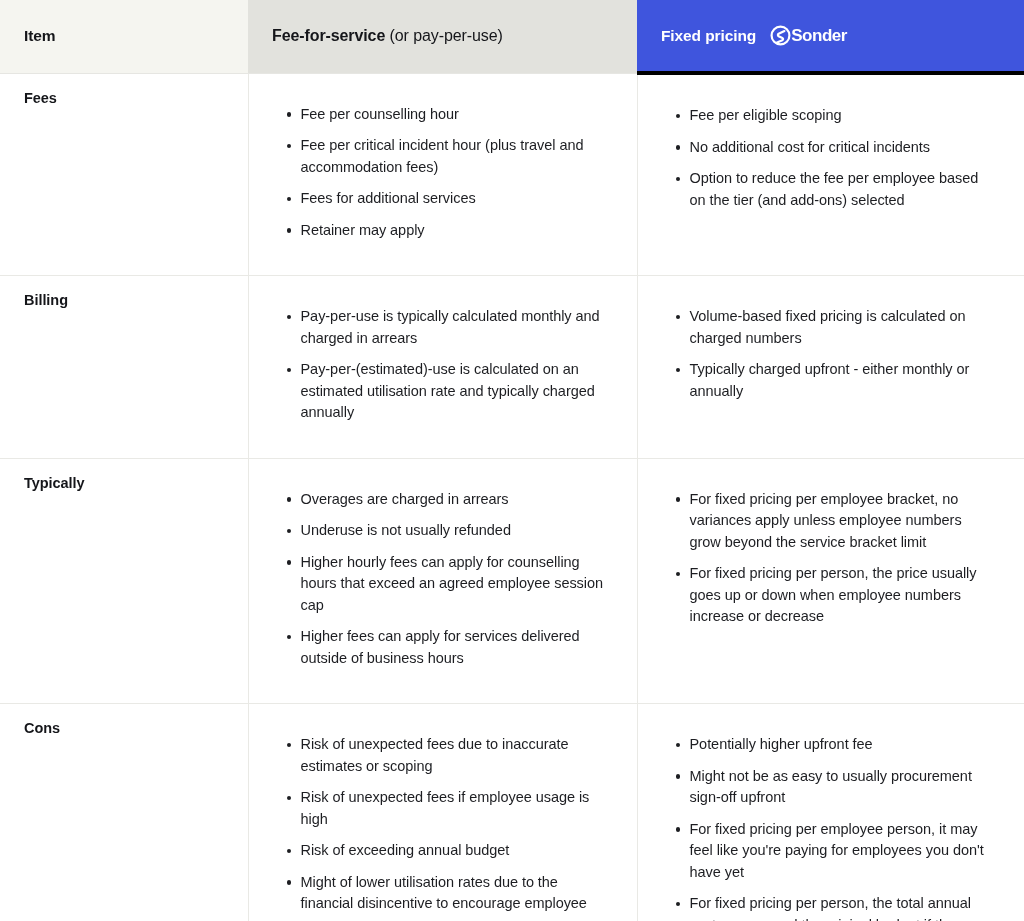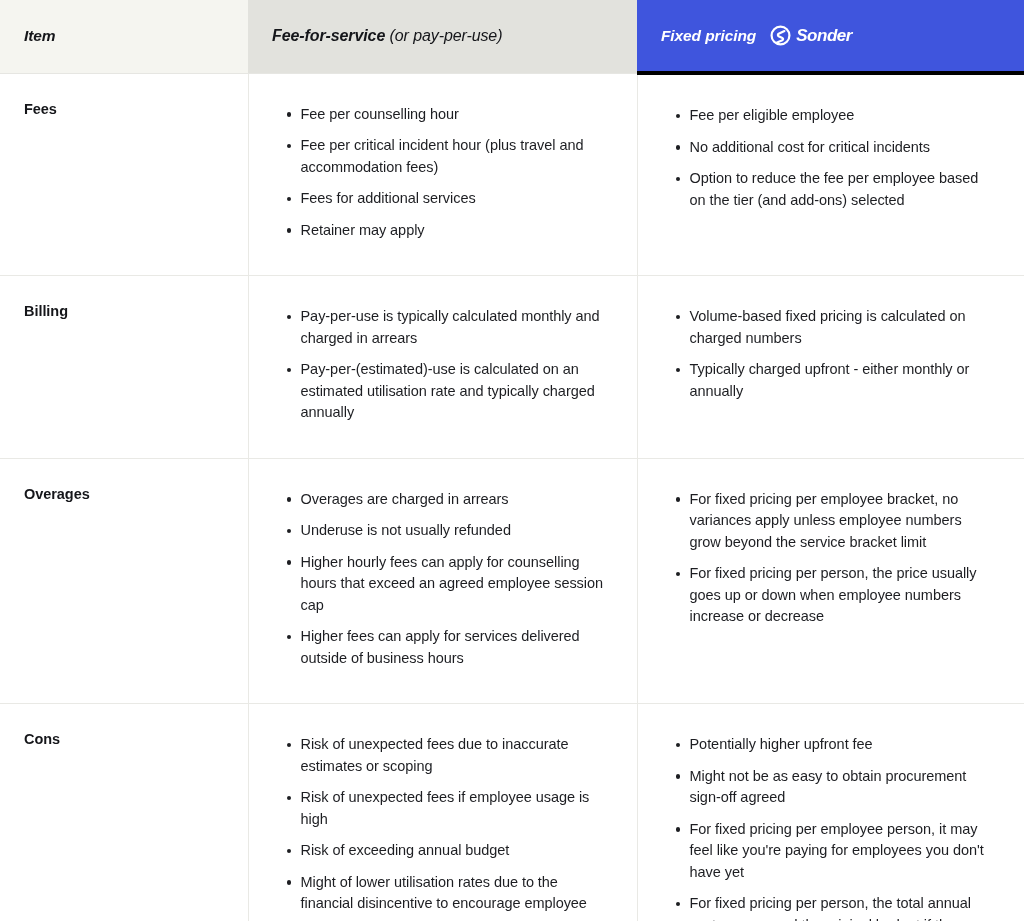--- a/index.html
+++ b/index.html
@@ -17,21 +17,21 @@
     width: 1024px;
     border-collapse: collapse;
     table-layout: fixed;
   }
 
   .comparison-table col.col-item    { width: 248px; }
   .comparison-table col.col-ffs     { width: 389px; }
   .comparison-table col.col-fixed   { width: 387px; }
 
   
-  thead tr { height: 73px; font-style: italic; }
+  thead tr { height: 73px; }
 
   th {
     text-align: left;
     vertical-align: middle;
     font-weight: 700;
     font-size: 15.5px;
     letter-spacing: -0.1px;
     padding: 0 24px;
     border-bottom: 1px solid #e6e6e2;
   }
@@ -60,21 +60,20 @@
 
   .fixed-head-inner {
     display: flex;
     align-items: center;
     gap: 14px;
   }
 
   .logo-lockup {
     display: flex;
     align-items: center;
-    gap: 5px;
   }
 
   .sonder-mark {
     width: 21px;
     height: 21px;
     flex: 0 0 21px;
     display: block;
   }
 
   .sonder-word {
@@ -93,21 +92,21 @@
     background: #ffffff;
   }
 
   tbody tr.row-shaded td { background: #f5f5f0; }
 
   td.cell-item {
     font-weight: 700;
     font-size: 14.5px;
     color: #15161a;
     letter-spacing: -0.05px;
-    padding-top: 27px;
+    padding-top: 16px;
   }
 
   td.cell-list {
     border-left: 1px solid #e9e9e5;
   }
 
   td.cell-list ul {
     list-style: none;
     margin: 8px;
     padding: 0 0 0 20px;
@@ -190,21 +189,21 @@
         <td class="cell-list">
           <ul>
             <li>Fee per counselling hour</li>
             <li>Fee per critical incident hour (plus travel and accommodation fees)</li>
             <li>Fees for additional services</li>
             <li>Retainer may apply</li>
           </ul>
         </td>
         <td class="cell-list">
           <ul>
-            <li>Fee per eligible employee</li>
+            <li>Fee per eligible scoping</li>
             <li>No additional cost for critical incidents</li>
             <li>Option to reduce the fee per employee based on the tier (and add-ons) selected</li>
           </ul>
         </td>
       </tr>
 
       <tr class="row-billing">
         <td class="cell-item">Billing</td>
         <td class="cell-list">
           <ul>
@@ -214,21 +213,21 @@
         </td>
         <td class="cell-list">
           <ul>
             <li>Volume-based fixed pricing is calculated on charged numbers</li>
             <li>Typically charged upfront - either monthly or annually</li>
           </ul>
         </td>
       </tr>
 
       <tr class="row-variances">
-        <td class="cell-item">Overages</td>
+        <td class="cell-item">Typically</td>
         <td class="cell-list">
           <ul>
             <li>Overages are charged in arrears</li>
             <li>Underuse is not usually refunded</li>
             <li>Higher hourly fees can apply for counselling hours that exceed an agreed employee session cap</li>
             <li>Higher fees can apply for services delivered outside of business hours</li>
           </ul>
         </td>
         <td class="cell-list">
           <ul>
@@ -244,21 +243,21 @@
           <ul>
             <li>Risk of unexpected fees due to inaccurate estimates or scoping</li>
             <li>Risk of unexpected fees if employee usage is high</li>
             <li>Risk of exceeding annual budget</li>
             <li>Might of lower utilisation rates due to the financial disincentive to encourage employee usage</li>
           </ul>
         </td>
         <td class="cell-list">
           <ul>
             <li>Potentially higher upfront fee</li>
-            <li>Might not be as easy to obtain procurement sign-off agreed</li>
+            <li>Might not be as easy to usually procurement sign-off upfront</li>
             <li>For fixed pricing per employee person, it may feel like you're paying for employees you don't have yet</li>
             <li>For fixed pricing per person, the total annual cost may exceed the original budget if the business is growing rapidly</li>
           </ul>
         </td>
       </tr>
 
       <tr class="row-pros row-shaded">
         <td class="cell-item">Pros</td>
         <td class="cell-list">
           <ul>

